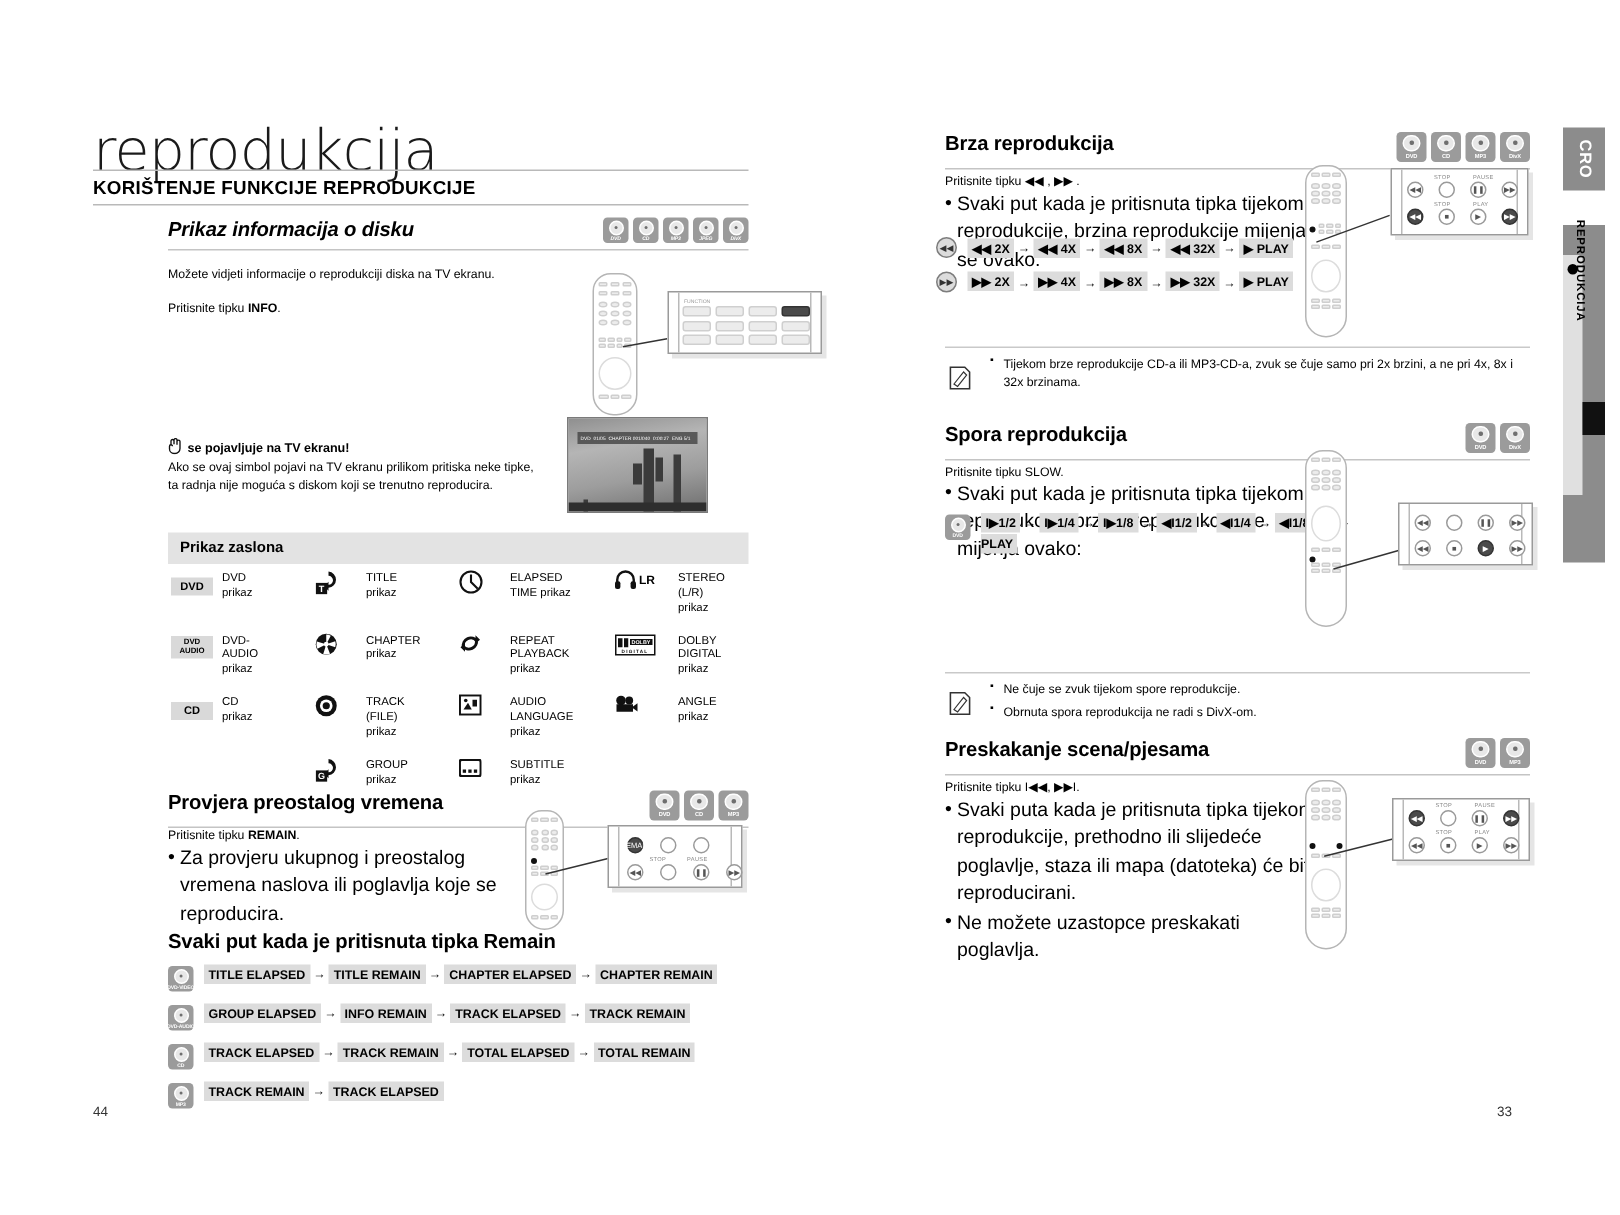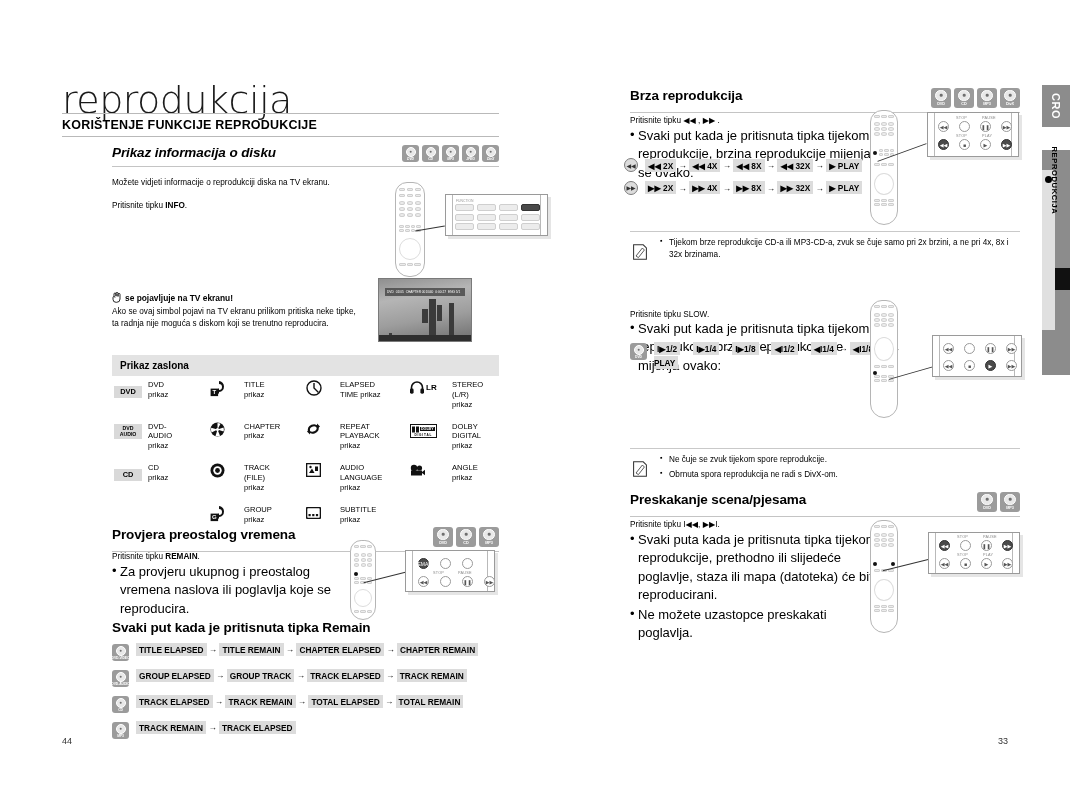--- a/index.html
+++ b/index.html
@@ -581,21 +581,21 @@
     </div>
     <div class="seq-row">
       <span class="seq-badge">
         <span class="disc-badge">
             <span class="disc"></span>
             <span class="dlabel">DVD-AUDIO</span>
           </span>
       </span>
       <span class="seq-text">
         <span class="hl">GROUP ELAPSED</span> →
-        <span class="hl">GROUP TRACK</span> →
+        <span class="hl">INFO REMAIN</span> →
         <span class="hl">TRACK ELAPSED</span> →
         <span class="hl">TRACK REMAIN</span>
       </span>
     </div>
     <div class="seq-row">
       <span class="seq-badge">
         <span class="disc-badge">
             <span class="disc"></span>
             <span class="dlabel">CD</span>
           </span>
@@ -754,20 +754,36 @@
       <svg class="note-icon" viewBox="0 0 20 22">
         <path d="M2 2 L14 2 L18 6 L18 20 L2 20 Z" fill="none" stroke="#333" stroke-width="1.3"></path>
         <path d="M5 16 L13 6 L15.5 8.5 L8 18 Z" fill="none" stroke="#333" stroke-width="1"></path>
       </svg>
       <ul>
         <li>Tijekom brze reprodukcije CD-a ili MP3-CD-a, zvuk se čuje samo pri 2x brzini, a ne pri 4x, 8x i 32x brzinama.</li>
       </ul>
     </div>
   </div>
 
+  <div style="position:absolute; left:90px; top:282px; width:390px;">
+    <div style="display:flex; align-items:flex-start; justify-content:space-between;">
+      <h3 class="sub">Spora reprodukcija</h3>
+      <div class="disc-icons">
+        <div class="disc-badge big">
+            <div class="disc"></div>
+            <div class="dlabel">DVD</div>
+          </div>
+        <div class="disc-badge big">
+            <div class="disc"></div>
+            <div class="dlabel">DivX</div>
+          </div>
+      </div>
+    </div>
+    <div class="sub-rule"></div>
+  </div>
 
   <p class="body" style="position:absolute; left:90px; top:309px;">Pritisnite tipku SLOW.</p>
   <ul class="bullet-list" style="position:absolute; left:90px; top:320px; width:245px;">
     <li>Svaki put kada je pritisnuta tipka tijekom reprodukcije, brzina reprodukcije se mijenja ovako:</li>
   </ul>
 
   <div style="position:absolute; left:90px; top:341px; width:270px;">
     <div class="seq-row">
       <span class="seq-badge">
         <span class="disc-badge">

